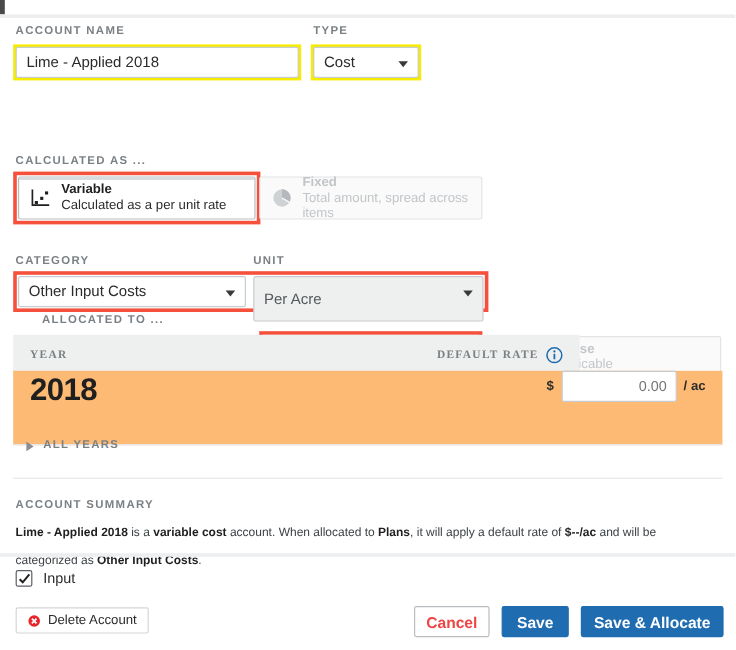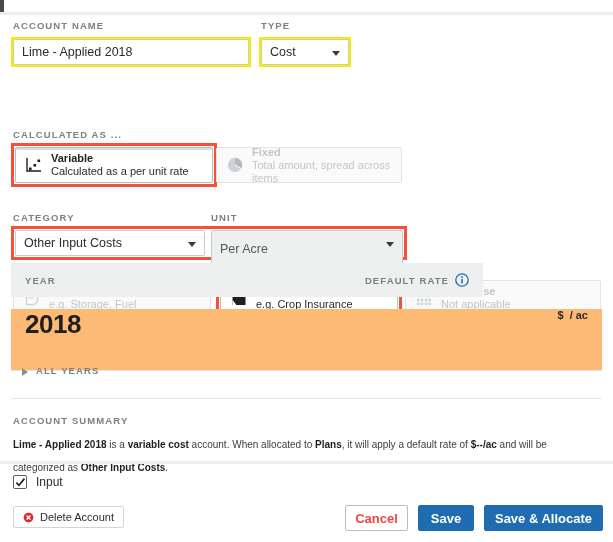--- a/index.html
+++ b/index.html
@@ -82,23 +82,24 @@
     font-size:12.5px; color:#2b2b2b; padding:0 8px; display:flex; align-items:center;
   }
   .unit-select {
     position:absolute; left:211px; top:215px; width:192px; height:38px;
     border:1px solid #c8cccf; background:#eeefef; border-radius:2px;
     font-size:12.5px; color:#555a5e; padding:0 8px; display:flex; align-items:center;
   }
 
   
   .year-head {
-    position:absolute; left:11px; top:248px; width:472px; height:34px;
+    position:absolute; left:11px; top:264px; width:472px; height:34px;
     background:#eeefef; display:flex; align-items:center; padding:0 14px;
     justify-content:space-between;
+    font-family:Liberation Serif, serif;
   }
   .dr-wrap { display:flex; align-items:center; gap:6px; }
   .info-ico { width:14px; height:14px; }
   .year-body {
     position:absolute; left:11px; top:294px; width:591px; height:62px;
     background:#fdba74; border-bottom:1px solid #e4e6e8; display:flex;
     align-items:flex-start; justify-content:space-between; padding:0 14px;
   }
   .year-num { font-size:26px; font-weight:bold; color:#1f1f1f; letter-spacing:-0.5px; }
   .rate-grp { display:flex; align-items:center; gap:6px; }
@@ -282,20 +283,21 @@
             <rect x="6.25" y="5.8" width="1.5" height="4.6" fill="#1f6cb0"></rect>
           </svg>
         </span>
       </span>
     </div>
 
     <div class="year-body">
       <span class="year-num">2018</span>
       <span class="rate-grp">
         <span class="dollar">$</span>
+        <input class="rate-input" type="text" placeholder="0.00" style="">
         <span class="per-ac">/ ac</span>
       </span>
     </div>
 
     <div class="all-years">
       <span class="tri-right"></span>
       <span class="ay-txt">ALL YEARS</span>
     </div>
     <div class="hr-1"></div>
 

